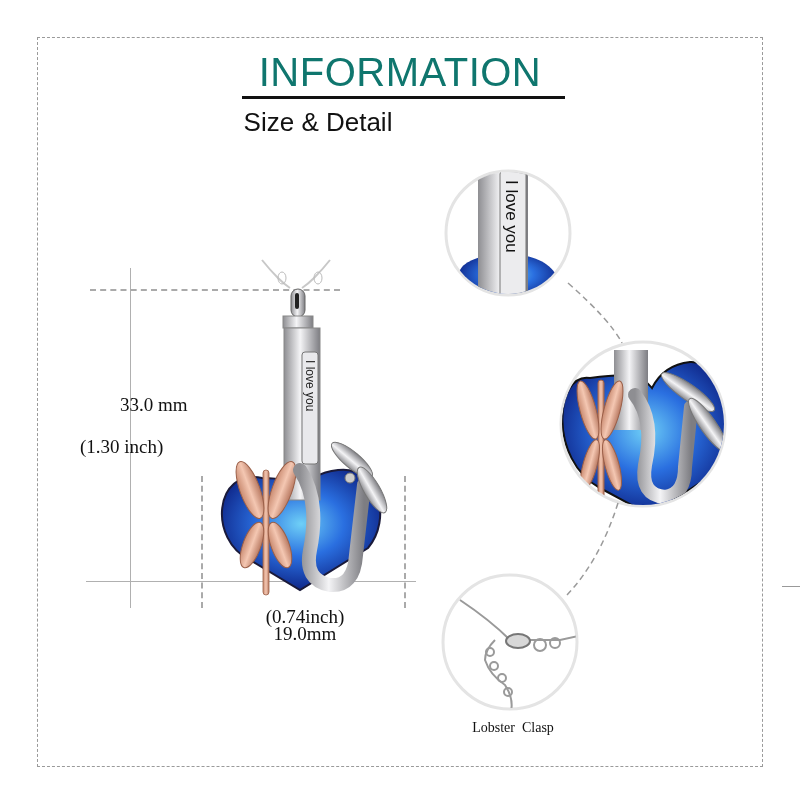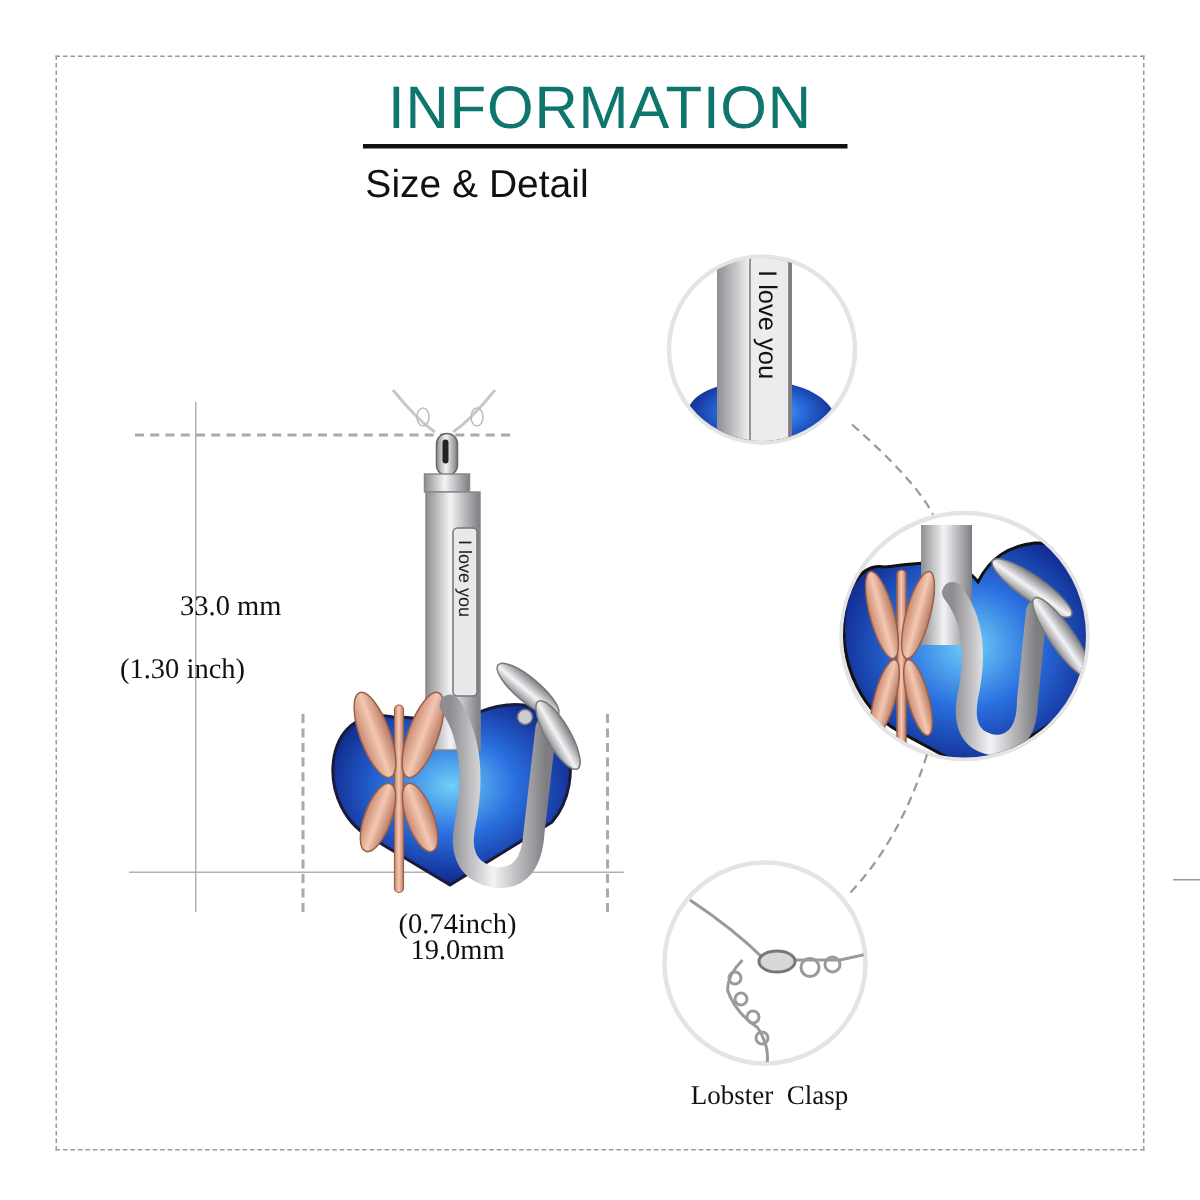--- a/index.html
+++ b/index.html
@@ -6,21 +6,21 @@
   body { width: 800px; height: 800px; position: relative; overflow: hidden; font-family: "Liberation Serif", serif; color: #111; }
   .frame { position: absolute; left: 37px; top: 37px; width: 726px; height: 730px; border: 1px dashed #9a9a9a; box-sizing: border-box; }
   .title { position: absolute; left: 0; width: 800px; top: 50px; text-align: center; font-family: "Liberation Sans", sans-serif; font-size: 40px; letter-spacing: 0.5px; color: #0f766e; }
   .title-rule { position: absolute; left: 242px; top: 96px; width: 323px; height: 3px; background: #111; }
   .subtitle { position: absolute; left: 0; width: 636px; top: 107px; text-align: center; font-family: "Liberation Sans", sans-serif; font-size: 26px; color: #111; }
   .line { position: absolute; background: #b0b0b0; }
   .dash-h { position: absolute; height: 0; border-top: 2px dashed #aaaaaa; }
   .dash-v { position: absolute; width: 0; border-left: 2px dashed #aaaaaa; }
   .dim-label { position: absolute; font-size: 19px; color: #111; white-space: nowrap; }
   .dim-label.center { text-align: center; width: 160px; }
-  .caption { position: absolute; font-size: 18px; color: #111; text-align: center; width: 160px; white-space: nowrap; }
+  .caption { position: absolute; font-size: 14px; color: #111; text-align: center; width: 160px; white-space: nowrap; }
   svg.art { position: absolute; left: 0; top: 0; }
 </style>
 </head>
 <body>
 
 <div class="frame"></div>
 
 <div class="title">INFORMATION</div>
 <div class="title-rule"></div>
 <div class="subtitle">Size &amp; Detail</div>

